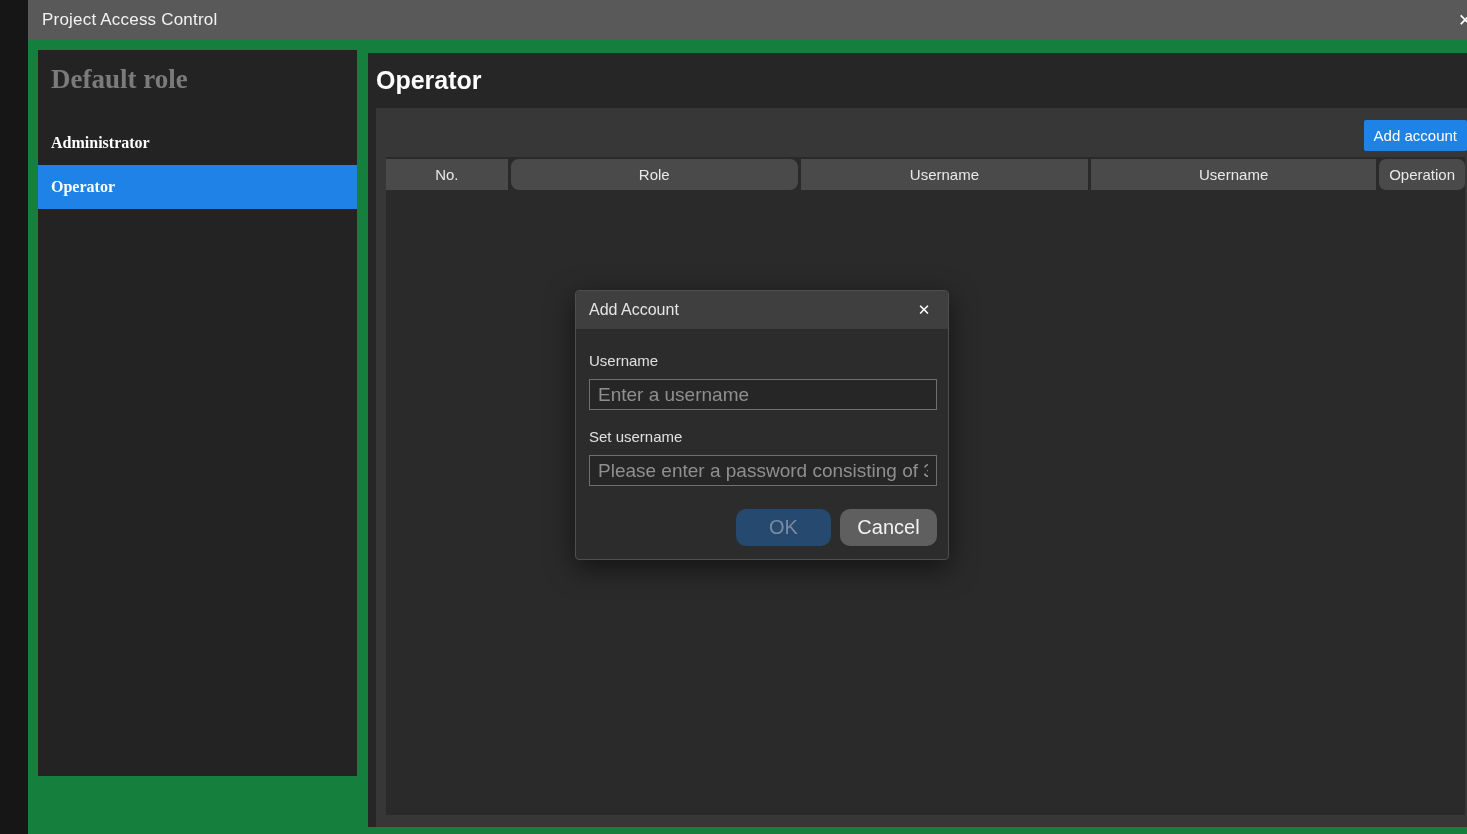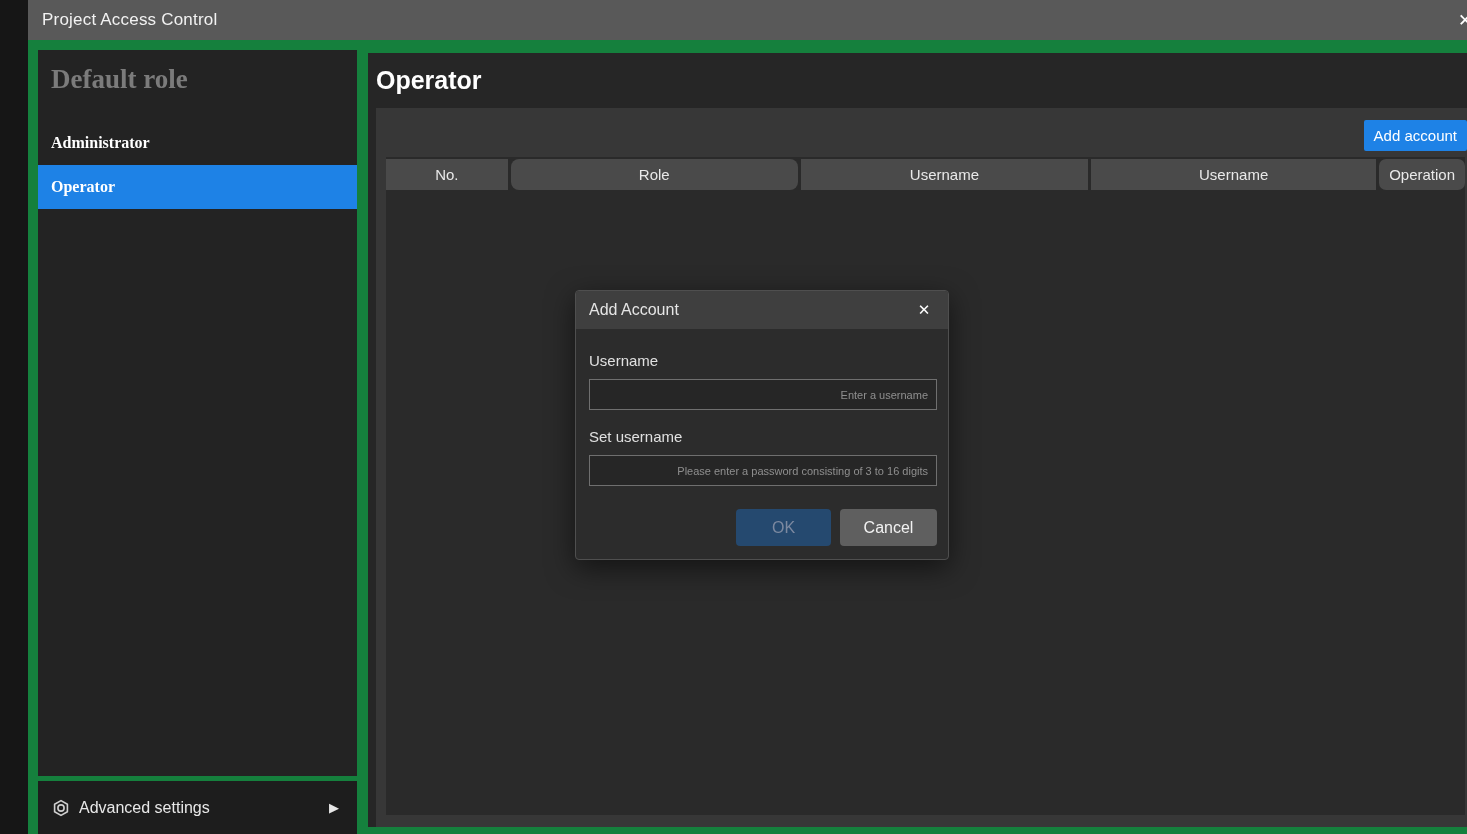--- a/index.html
+++ b/index.html
@@ -54,27 +54,27 @@
                      display:flex; align-items:center; position:relative; }
   .dialog-title { color:#e5e5e5; font-size:16px; padding-left:13px; }
   .dialog-close { position:absolute; right:6px; top:0; width:36px; height:38px;
                   background:transparent; border:none; color:#ffffff; font-size:15px;
                   display:flex; align-items:center; justify-content:center; cursor:pointer; }
   .dlg-label { color:#e0e0e0; font-size:15px; position:absolute; left:13px; }
   .lbl-username { top:61px; }
   .lbl-password { top:137px; }
   .dlg-input { position:absolute; left:13px; width:348px; height:31px;
                background:#262626; border:1px solid #6f6f6f; color:#d5d5d5;
-               font-size:11px; padding:0 8px; outline:none; font-family:inherit;
-               white-space:nowrap; overflow:hidden;text-align:right; }
+               font-size:19px; padding:0 8px; outline:none; font-family:inherit;
+               white-space:nowrap; overflow:hidden; }
   .dlg-input::placeholder { color:#8f8f8f; opacity:1; }
   .inp-username { top:88px; }
   .inp-password { top:164px; }
-  .dlg-btn { position:absolute; top:218px; height:37px; border:none; border-radius:4px;
-             font-size:16px; cursor:pointer; font-family:inherit; }
+  .dlg-btn { position:absolute; top:218px; height:37px; border:none; border-radius:10px;
+             font-size:20px; cursor:pointer; font-family:inherit; }
   .btn-ok { left:160px; width:95px; background:#25496f; color:#7c89a0; }
   .btn-cancel { left:264px; width:97px; background:#5f5f5f; color:#f2f2f2; }
 </style>
 </head>
 <body>
 
 <div id="stage">
 
   <div class="titlebar">
     <span class="title">Project Access Control</span>
@@ -86,30 +86,20 @@
     <div class="role-list">
       <div class="role-item">
         <span>Administrator</span>
       </div>
       <div class="role-item selected">
         <span>Operator</span>
       </div>
     </div>
   </div>
 
-  <div class="advanced-row">
-    <span class="gear">
-      <svg width="18" height="18" viewBox="0 0 18 18">
-        <path d="M9 1.6 L15.4 5.3 L15.4 12.7 L9 16.4 L2.6 12.7 L2.6 5.3 Z" fill="none" stroke="#cfcfcf" stroke-width="1.6" stroke-linejoin="round"></path>
-        <circle cx="9" cy="9" r="3.1" fill="none" stroke="#cfcfcf" stroke-width="1.6"></circle>
-      </svg>
-    </span>
-    <span class="adv-label">Advanced settings</span>
-    <span class="arrow">▶</span>
-  </div>
 
   <div class="main">
     <div class="main-title">Operator</div>
 
     <div class="card">
       <button class="add-account-btn">Add account</button>
 
       <div class="table-area">
         <div class="thead">
           <div class="th c-no">No.</div>

